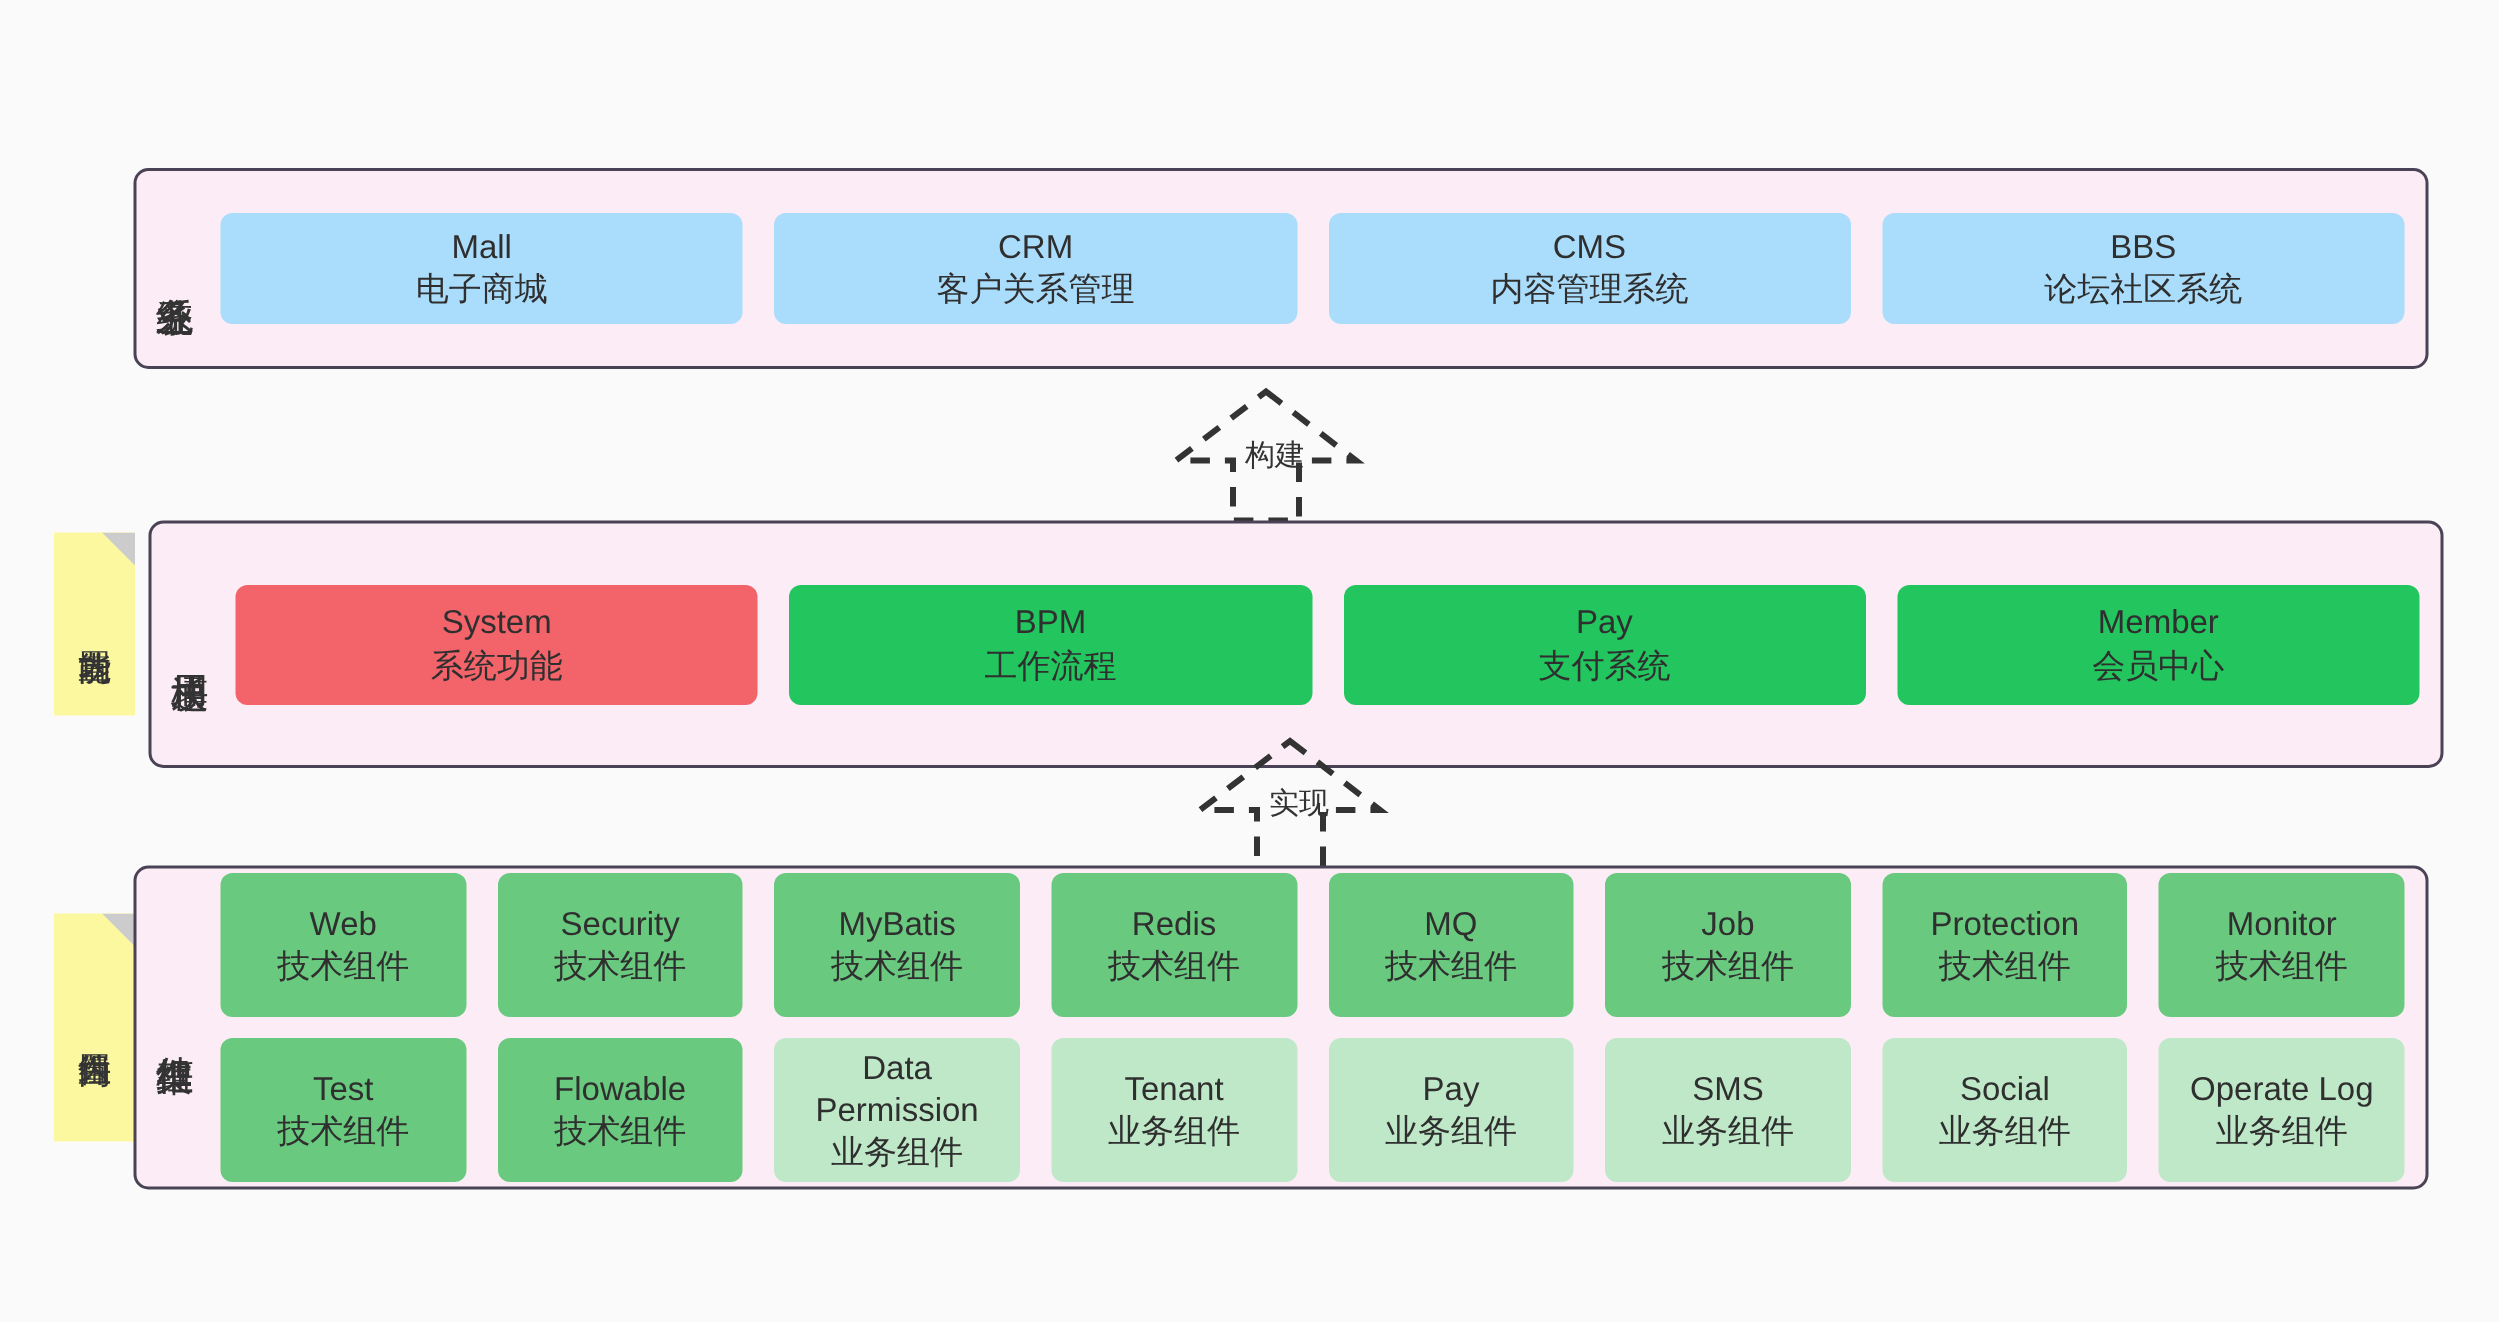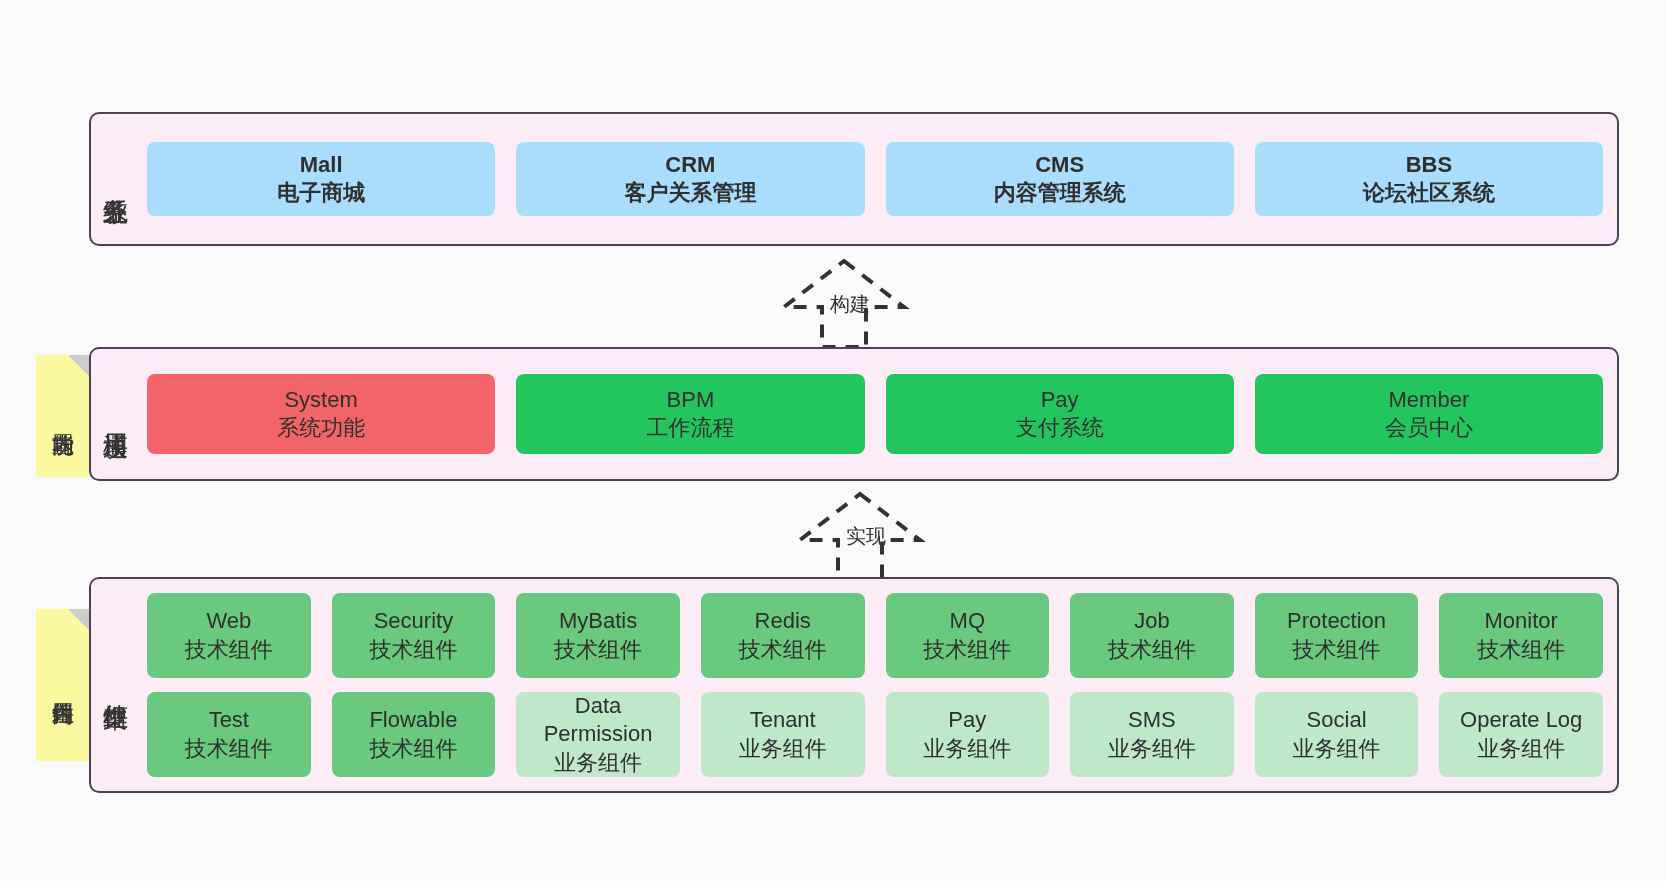--- a/index.html
+++ b/index.html
@@ -88,27 +88,27 @@
 
   
   .c-blue       { background: #aadcfb; }
   .c-red        { background: #f2646a; }
   .c-pink       { background: #22c55e; }
   .c-green      { background: #69c97e; }
   .c-lightgreen { background: #bfe8c8; }
 
   
   #layer-business  { left: 89px;  top: 112px; width: 1530px; height: 134px; }
-  #layer-modules   { left: 89px;  top: 347px; width: 1530px; height: 134px; }
+  #layer-modules   { left: 99px;  top: 347px; width: 1530px; height: 165px; }
   #layer-framework { left: 89px;  top: 577px; width: 1530px; height: 216px; }
 
-  #layer-business  .layer-body  { padding-right: 14px; font-weight: bold; }
+  #layer-business  .layer-body  { padding-right: 14px; }
   #layer-business  .card        { height: 74px; }
   #layer-modules   .card        { height: 80px; }
-  #layer-framework .card        { height: 85px; }
+  #layer-framework .card        { height: 96px; }
 
   
   .sticky {
     position: absolute;
     box-sizing: border-box;
     width: 54px;
     background: #fbf8a0;
     display: flex;
     align-items: center;
     justify-content: center;

